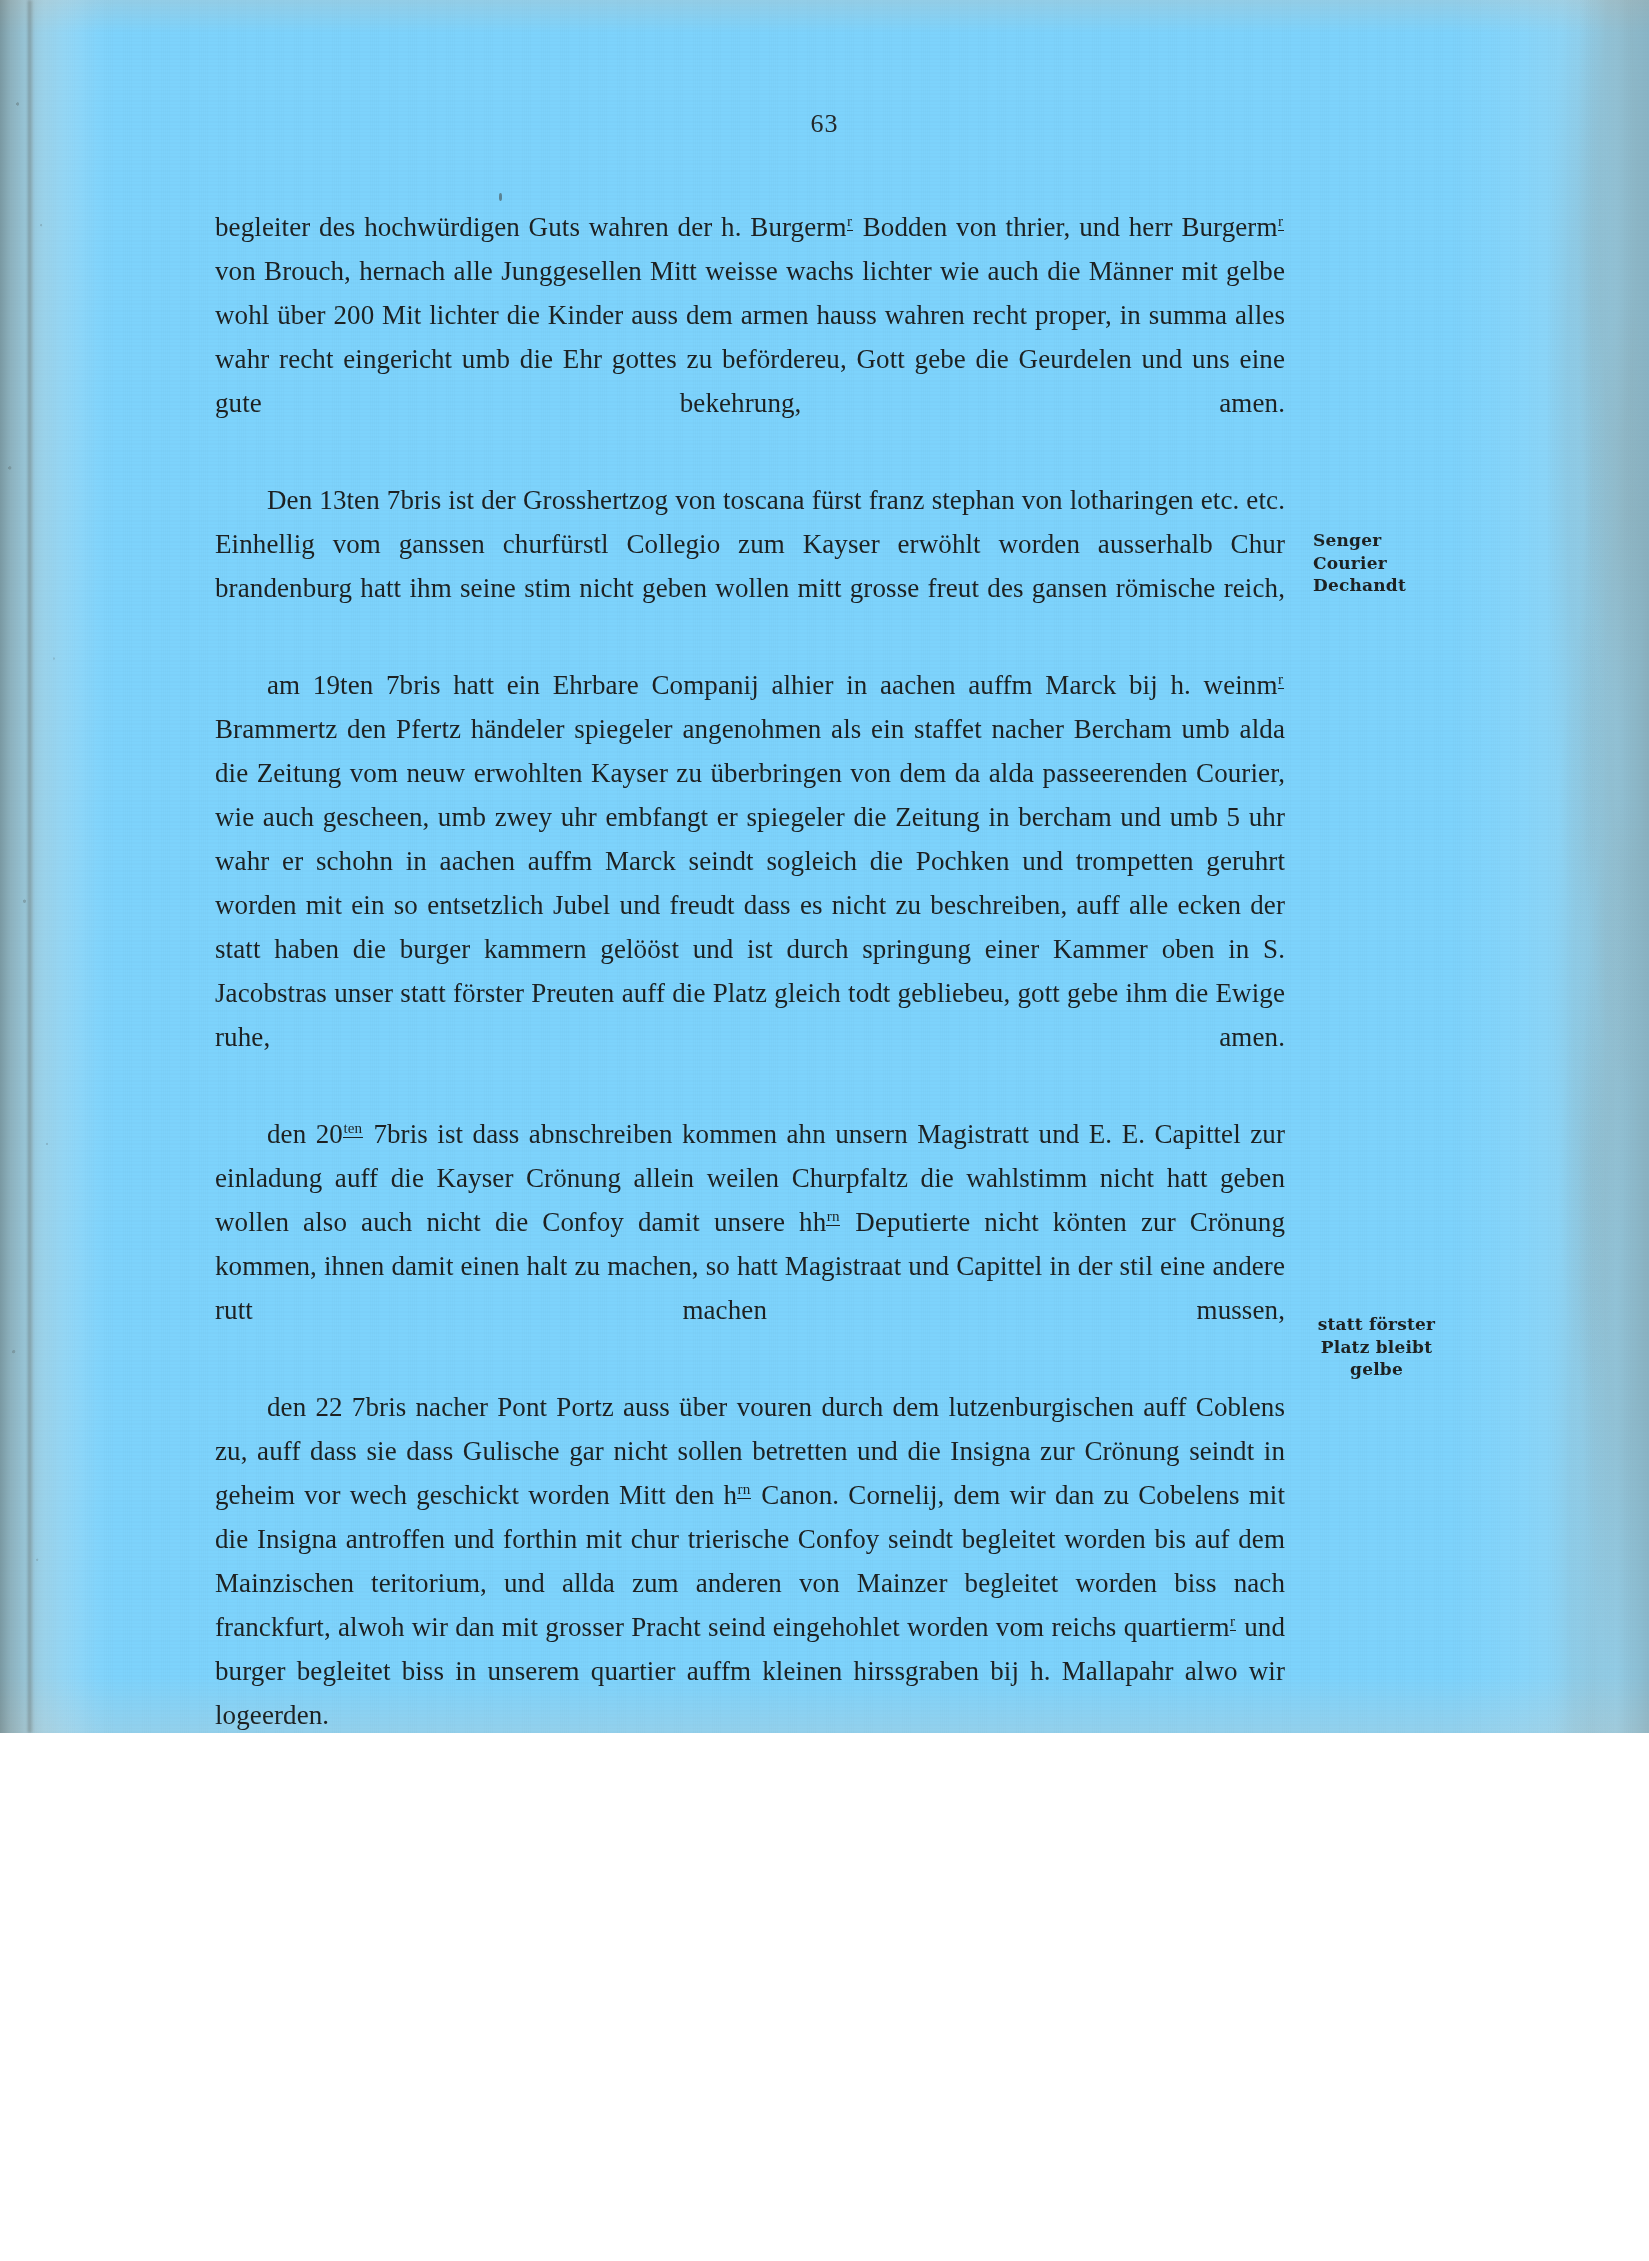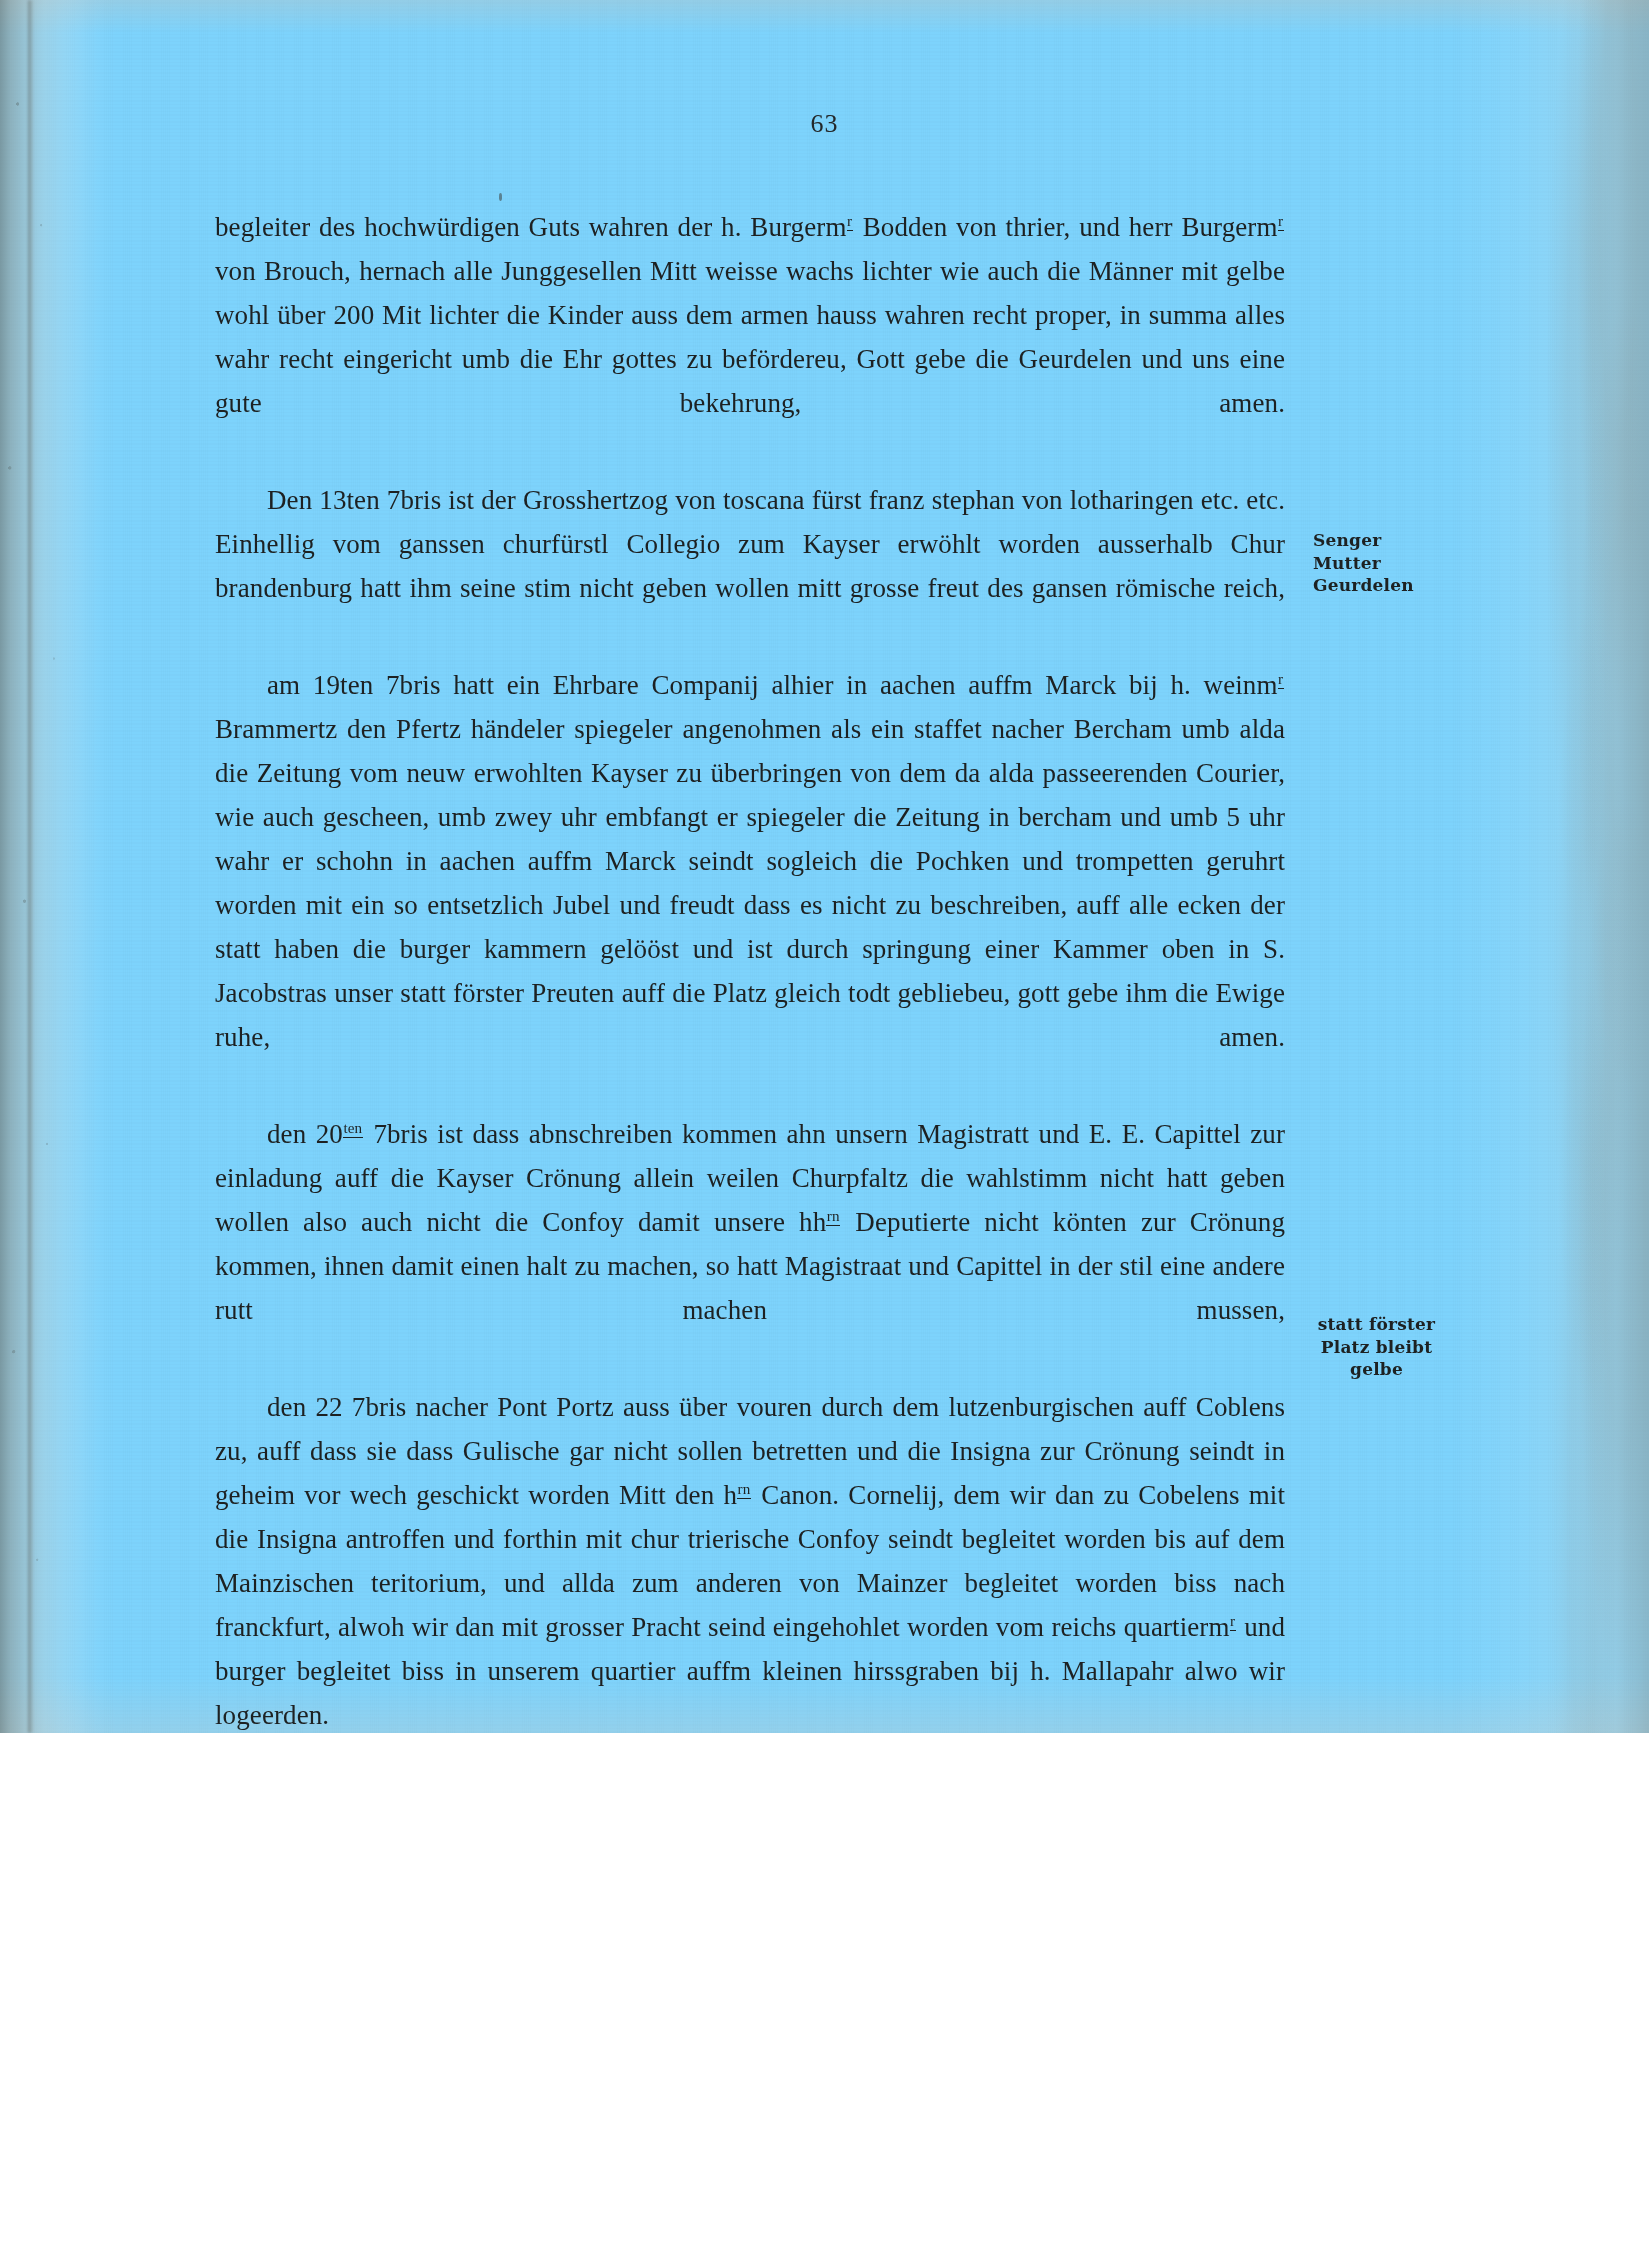--- a/index.html
+++ b/index.html
@@ -198,22 +198,22 @@
     <p class="para">begleiter des hochwürdigen Guts wahren der h. Burgerm<sup class="abbr">r</sup> Bodden von thrier, und herr Burgerm<sup class="abbr">r</sup> von Brouch, hernach alle Junggesellen Mitt weisse wachs lichter wie auch die Männer mit gelbe wohl über 200 Mit lichter die Kinder auss dem armen hauss wahren recht proper, in summa alles wahr recht eingericht umb die Ehr gottes zu befördereu, Gott gebe die Geurdelen und uns eine gute bekehrung, amen.</p>
     <p class="para indent">Den 13ten 7bris ist der Grosshertzog von toscana fürst franz stephan von lotharingen etc. etc. Einhellig vom ganssen churfürstl Collegio zum Kayser erwöhlt worden ausserhalb Chur brandenburg hatt ihm seine stim nicht geben wollen mitt grosse freut des gansen römische reich,</p>
     <p class="para indent">am 19ten 7bris hatt ein Ehrbare Companij alhier in aachen auffm Marck bij h. weinm<sup class="abbr">r</sup> Brammertz den Pfertz händeler spiegeler angenohmen als ein staffet nacher Bercham umb alda die Zeitung vom neuw erwohlten Kayser zu überbringen von dem da alda passeerenden Courier, wie auch gescheen, umb zwey uhr embfangt er spiegeler die Zeitung in bercham und umb 5 uhr wahr er schohn in aachen auffm Marck seindt sogleich die Pochken und trompetten geruhrt worden mit ein so entsetzlich Jubel und freudt dass es nicht zu beschreiben, auff alle ecken der statt haben die burger kammern gelööst und ist durch springung einer Kammer oben in S. Jacobstras unser statt förster Preuten auff die Platz gleich todt gebliebeu, gott gebe ihm die Ewige ruhe, amen.</p>
     <p class="para indent">den 20<sup class="abbr">ten</sup> 7bris ist dass abnschreiben kommen ahn unsern Magistratt und E. E. Capittel zur einladung auff die Kayser Crönung allein weilen Churpfaltz die wahlstimm nicht hatt geben wollen also auch nicht die Confoy damit unsere hh<sup class="abbr">rn</sup> Deputierte nicht könten zur Crönung kommen, ihnen damit einen halt zu machen, so hatt Magistraat und Capittel in der stil eine andere rutt machen mussen,</p>
     <p class="para indent">den 22 7bris nacher Pont Portz auss über vouren durch dem lutzenburgischen auff Coblens zu, auff dass sie dass Gulische gar nicht sollen betretten und die Insigna zur Crönung seindt in geheim vor wech geschickt worden Mitt den h<sup class="abbr">rn</sup> Canon. Cornelij, dem wir dan zu Cobelens mit die Insigna antroffen und forthin mit chur trierische Confoy seindt begleitet worden bis auf dem Mainzischen teritorium, und allda zum anderen von Mainzer begleitet worden biss nach franckfurt, alwoh wir dan mit grosser Pracht seind eingehohlet worden vom reichs quartierm<sup class="abbr">r</sup> und burger begleitet biss in unserem quartier auffm kleinen hirssgraben bij h. Mallapahr alwo wir logeerden.</p>
 
   </div>
 
   <div class="margin-note note-senger">
     <div>Senger</div>
-    <div>Mutter</div>
-    <div>Geurdelen</div>
+    <div>Courier</div>
+    <div>Dechandt</div>
   </div>
 
   <div class="margin-note note-forster">
     <div>statt förster</div>
     <div>Platz bleibt</div>
     <div>gelbe</div>
   </div>
 
 </div>
 

